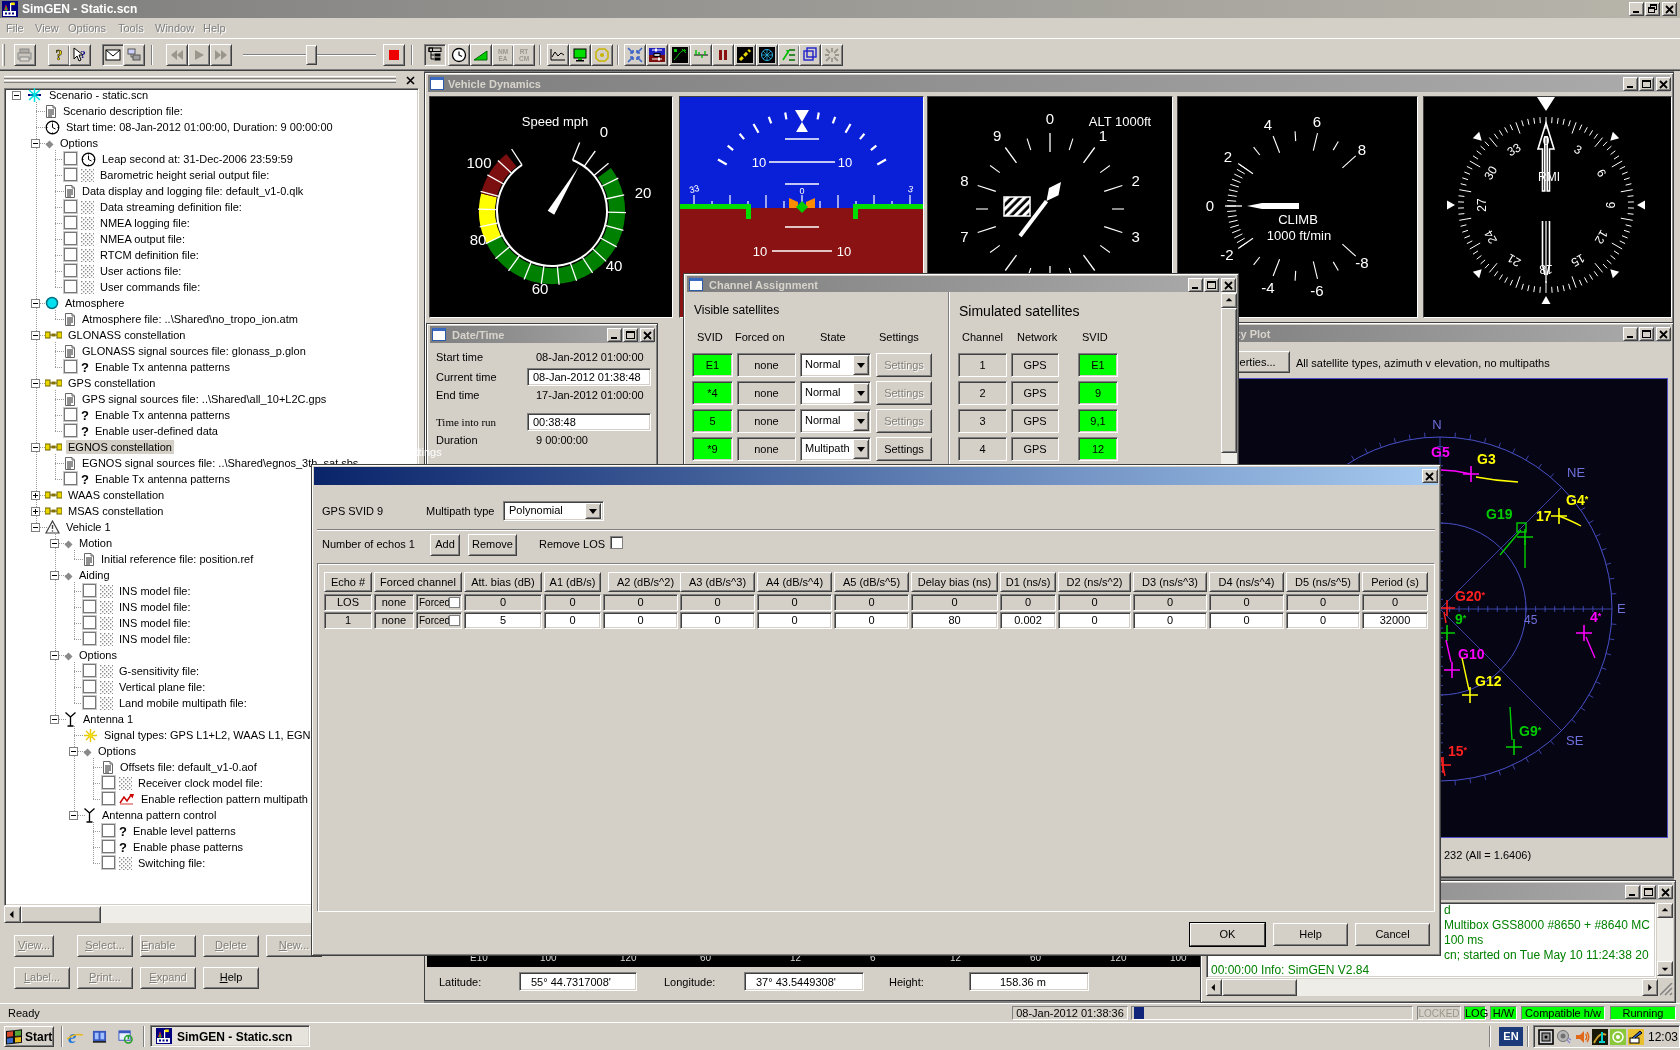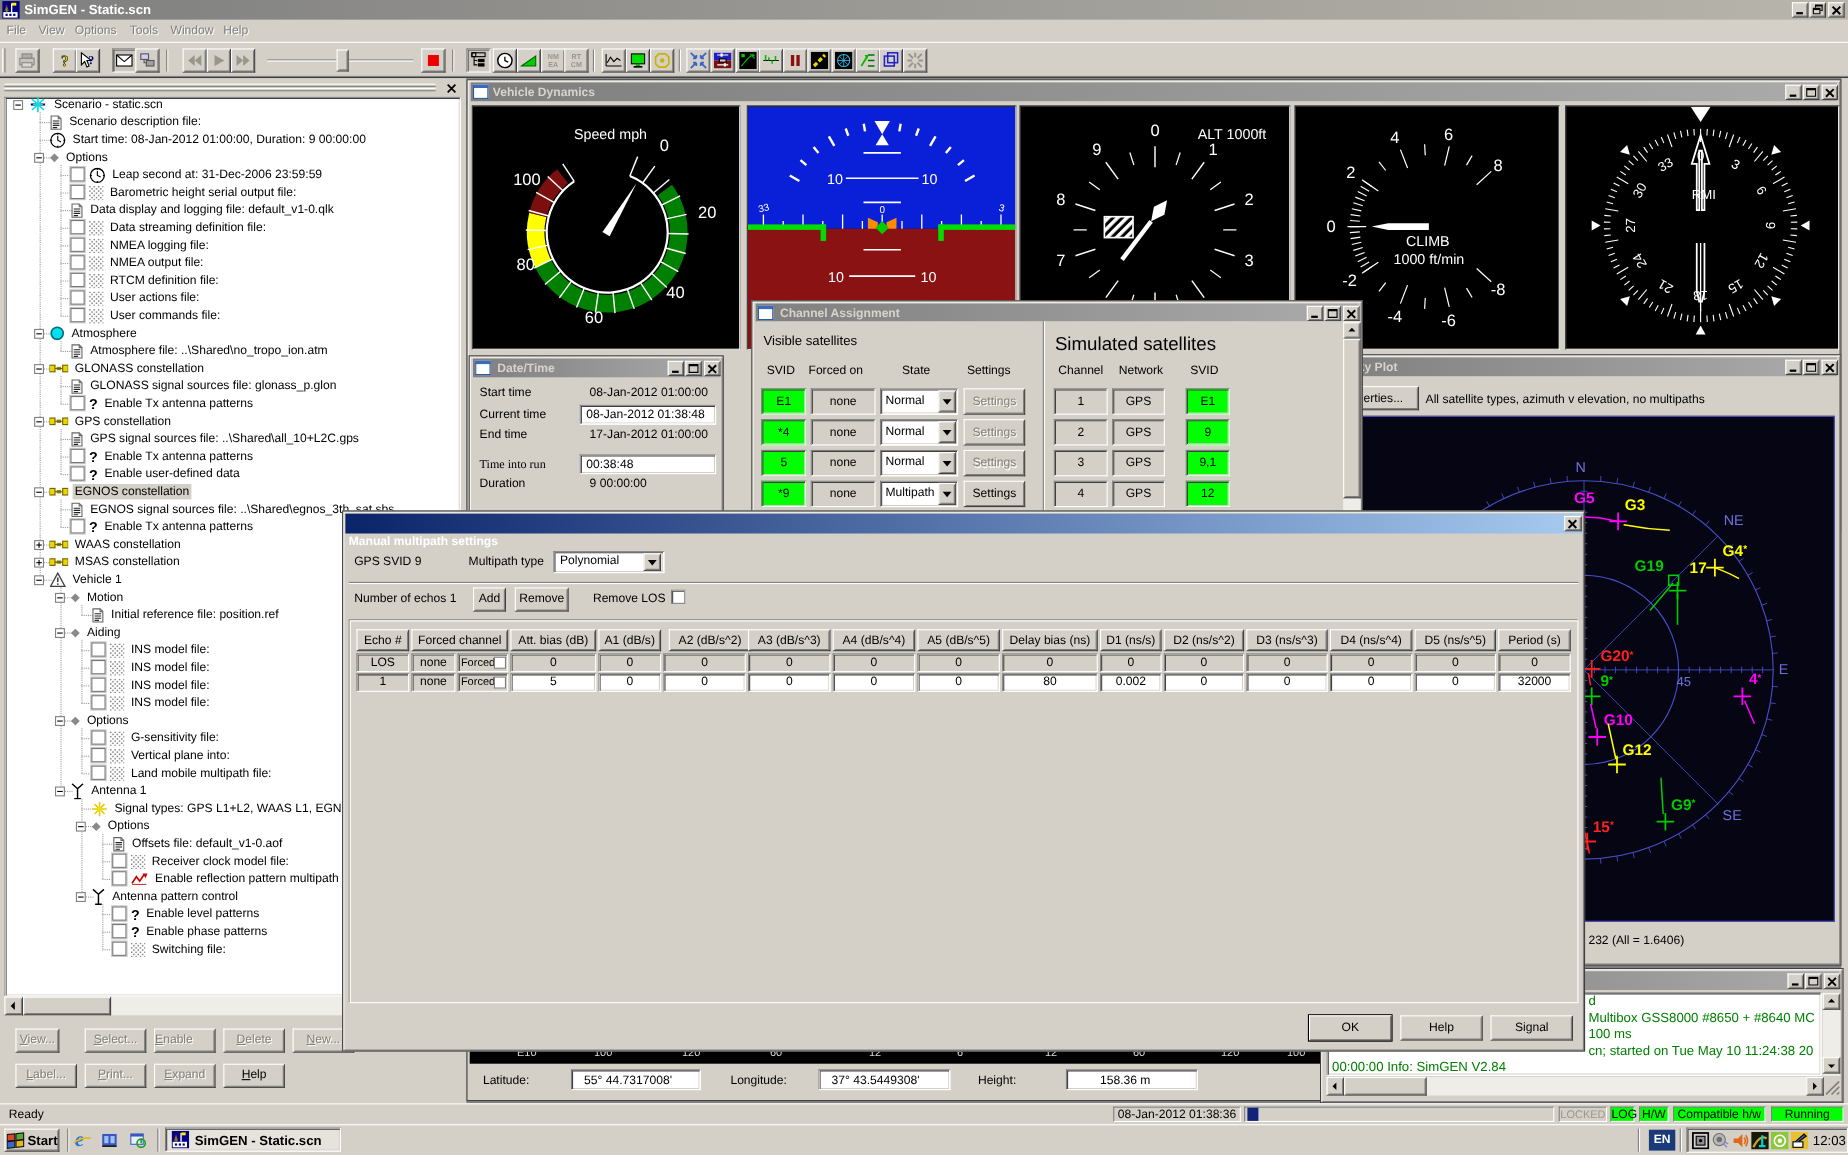--- a/index.html
+++ b/index.html
@@ -851,21 +851,21 @@
           <rect x="12" y="8" width="1.4" height="1.4"></rect>
           <rect x="2" y="10" width="1.4" height="1.4"></rect>
           <rect x="6" y="10" width="1.4" height="1.4"></rect>
           <rect x="10" y="10" width="1.4" height="1.4"></rect>
           <rect x="0" y="12" width="1.4" height="1.4"></rect>
           <rect x="4" y="12" width="1.4" height="1.4"></rect>
           <rect x="8" y="12" width="1.4" height="1.4"></rect>
           <rect x="12" y="12" width="1.4" height="1.4"></rect>
         </g>
       </svg></div>
-<div style="left:111px;top:592px;height:14px;padding:0 2px;line-height:14px">Vertical plane into:</div>
+<div style="left:111px;top:592px;height:14px;padding:0 2px;line-height:14px">Vertical plane file:</div>
 <div style="left:68px;top:615px;width:11px;height:1px;border-top:1px dotted #9a9a9a"></div>
 <div style="left:77px;top:608px;width:13px;height:13px;background:#fff;border:1px solid #777;box-shadow:0 0 0 1px #c8c8c8"></div>
 <div style="left:94px;top:609px;width:13px;height:13px"><svg width="13" height="13" viewBox="0 0 13 13">
         <g fill="#8a8a8a">
           <rect x="0" y="0" width="1.4" height="1.4"></rect>
           <rect x="4" y="0" width="1.4" height="1.4"></rect>
           <rect x="8" y="0" width="1.4" height="1.4"></rect>
           <rect x="12" y="0" width="1.4" height="1.4"></rect>
           <rect x="2" y="2" width="1.4" height="1.4"></rect>
           <rect x="6" y="2" width="1.4" height="1.4"></rect>
@@ -1632,21 +1632,21 @@
     <div style="position:absolute;left:2px;top:2px;right:2px;bottom:2px;border:1px solid #000;border-top:2px solid #000"></div>
   </div>
 <div style="position:absolute;left:1221px;top:278px;width:15px;height:14px;background:#d4d0c8;border-top:1px solid #fff;border-left:1px solid #fff;border-right:1px solid #404040;border-bottom:1px solid #404040;box-shadow:inset 1px 1px 0 #d4d0c8,inset -1px -1px 0 #808080;">
     <svg width="11" height="11" style="position:absolute;left:1px;top:1px" viewBox="0 0 11 11">
       <path d="M2 2 L9 9 M9 2 L2 9" stroke="#000" stroke-width="1.8"></path>
     </svg>
   </div>
 <div style="left:687px;top:292px;width:548px;height:177px;background:#d4d0c8"></div>
 <div style="left:948px;top:292px;width:2px;height:177px;border-left:1px solid #808080;border-right:1px solid #fff"></div>
 <div style="position:absolute;left:694px;top:303px;white-space:pre;font-size:12px">Visible satellites</div>
-<div style="position:absolute;left:959px;top:303px;white-space:pre;font-size:17px">Simulated satellites</div>
+<div style="position:absolute;left:959px;top:303px;white-space:pre;font-size:14px">Simulated satellites</div>
 <div style="position:absolute;left:697px;top:331px;white-space:pre;">SVID</div>
 <div style="position:absolute;left:735px;top:331px;white-space:pre;">Forced on</div>
 <div style="position:absolute;left:820px;top:331px;white-space:pre;">State</div>
 <div style="position:absolute;left:879px;top:331px;white-space:pre;">Settings</div>
 <div style="position:absolute;left:962px;top:331px;white-space:pre;">Channel</div>
 <div style="position:absolute;left:1017px;top:331px;white-space:pre;">Network</div>
 <div style="position:absolute;left:1082px;top:331px;white-space:pre;">SVID</div>
 <div style="left:692px;top:353px;width:41px;height:24px;background:#00ff00;border-top:1px solid #808080;border-left:1px solid #808080;border-right:1px solid #fff;border-bottom:1px solid #fff;box-shadow:inset 1px 1px 0 #404040,inset -1px -1px 0 #d4d0c8;;text-align:center;line-height:22px">E1</div>
 <div style="left:737px;top:353px;width:59px;height:24px;border-top:1px solid #808080;border-left:1px solid #808080;border-right:1px solid #fff;border-bottom:1px solid #fff;box-shadow:inset 1px 1px 0 #404040,inset -1px -1px 0 #d4d0c8;;text-align:center;line-height:22px">none</div>
 <div style="left:800px;top:353px;width:71px;height:24px;background:#fff;border-top:1px solid #808080;border-left:1px solid #808080;border-right:1px solid #fff;border-bottom:1px solid #fff;box-shadow:inset 1px 1px 0 #404040,inset -1px -1px 0 #d4d0c8;"></div>
@@ -1729,21 +1729,21 @@
 <div style="position:absolute;left:436px;top:371px;white-space:pre;">Current time</div>
 <div style="position:absolute;left:436px;top:389px;white-space:pre;">End time</div>
 <div style="position:absolute;left:536px;top:389px;white-space:pre;">17-Jan-2012 01:00:00</div>
 <div style="position:absolute;left:436px;top:416px;white-space:pre;font-family:Liberation Serif, serif;">Time into run</div>
 <div style="left:527px;top:413px;width:124px;height:18px;background:#fff;border-top:1px solid #808080;border-left:1px solid #808080;border-right:1px solid #fff;border-bottom:1px solid #fff;box-shadow:inset 1px 1px 0 #404040,inset -1px -1px 0 #d4d0c8;"></div>
 <div style="position:absolute;left:533px;top:416px;white-space:pre;">00:38:48</div>
 <div style="position:absolute;left:436px;top:434px;white-space:pre;">Duration</div>
 <div style="position:absolute;left:536px;top:434px;white-space:pre;">9 00:00:00</div>
 <div style="left:311px;top:464px;width:1130px;height:492px;background:#d4d0c8;border:1px solid #404040;box-shadow:inset 1px 1px 0 #fff,inset -1px -1px 0 #808080"></div>
 <div style="left:314px;top:467px;width:1124px;height:18px;background:linear-gradient(90deg,#0a246a,#a6caf0)"></div>
-<div style="position:absolute;left:317px;top:486px;white-space:pre;font-weight:bold;color:#fff">Manual multipath settings</div>
+<div style="position:absolute;left:317px;top:446px;white-space:pre;font-weight:normal;color:#fff">Manual multipath settings</div>
 <div style="position:absolute;left:1422px;top:469px;width:16px;height:14px;background:#d4d0c8;border-top:1px solid #fff;border-left:1px solid #fff;border-right:1px solid #404040;border-bottom:1px solid #404040;box-shadow:inset 1px 1px 0 #d4d0c8,inset -1px -1px 0 #808080;">
     <svg width="11" height="11" style="position:absolute;left:1px;top:1px" viewBox="0 0 11 11">
       <path d="M2 2 L9 9 M9 2 L2 9" stroke="#000" stroke-width="1.8"></path>
     </svg>
   </div>
 <div style="position:absolute;left:322px;top:505px;white-space:pre;">GPS SVID 9</div>
 <div style="position:absolute;left:426px;top:505px;white-space:pre;">Multipath type</div>
 <div style="left:503px;top:501px;width:101px;height:20px;background:#fff;border-top:1px solid #808080;border-left:1px solid #808080;border-right:1px solid #fff;border-bottom:1px solid #fff;box-shadow:inset 1px 1px 0 #404040,inset -1px -1px 0 #d4d0c8;"></div>
 <div style="position:absolute;left:509px;top:504px;white-space:pre;">Polynomial</div>
 <div style="left:585px;top:503px;width:16px;height:16px;background:#d4d0c8;border-top:1px solid #fff;border-left:1px solid #fff;border-right:1px solid #404040;border-bottom:1px solid #404040;box-shadow:inset 1px 1px 0 #d4d0c8,inset -1px -1px 0 #808080;">
@@ -1807,21 +1807,21 @@
 <div style="left:834px;top:612px;width:75px;height:17px;border-top:1px solid #808080;border-left:1px solid #808080;border-right:1px solid #fff;border-bottom:1px solid #fff;box-shadow:inset 1px 1px 0 #404040,inset -1px -1px 0 #d4d0c8;background:#fff;text-align:center;line-height:15px">0</div>
 <div style="left:911px;top:612px;width:87px;height:17px;border-top:1px solid #808080;border-left:1px solid #808080;border-right:1px solid #fff;border-bottom:1px solid #fff;box-shadow:inset 1px 1px 0 #404040,inset -1px -1px 0 #d4d0c8;background:#fff;text-align:center;line-height:15px">80</div>
 <div style="left:1000px;top:612px;width:56px;height:17px;border-top:1px solid #808080;border-left:1px solid #808080;border-right:1px solid #fff;border-bottom:1px solid #fff;box-shadow:inset 1px 1px 0 #404040,inset -1px -1px 0 #d4d0c8;background:#fff;text-align:center;line-height:15px">0.002</div>
 <div style="left:1058px;top:612px;width:73px;height:17px;border-top:1px solid #808080;border-left:1px solid #808080;border-right:1px solid #fff;border-bottom:1px solid #fff;box-shadow:inset 1px 1px 0 #404040,inset -1px -1px 0 #d4d0c8;background:#fff;text-align:center;line-height:15px">0</div>
 <div style="left:1133px;top:612px;width:74px;height:17px;border-top:1px solid #808080;border-left:1px solid #808080;border-right:1px solid #fff;border-bottom:1px solid #fff;box-shadow:inset 1px 1px 0 #404040,inset -1px -1px 0 #d4d0c8;background:#fff;text-align:center;line-height:15px">0</div>
 <div style="left:1209px;top:612px;width:75px;height:17px;border-top:1px solid #808080;border-left:1px solid #808080;border-right:1px solid #fff;border-bottom:1px solid #fff;box-shadow:inset 1px 1px 0 #404040,inset -1px -1px 0 #d4d0c8;background:#fff;text-align:center;line-height:15px">0</div>
 <div style="left:1286px;top:612px;width:74px;height:17px;border-top:1px solid #808080;border-left:1px solid #808080;border-right:1px solid #fff;border-bottom:1px solid #fff;box-shadow:inset 1px 1px 0 #404040,inset -1px -1px 0 #d4d0c8;background:#fff;text-align:center;line-height:15px">0</div>
 <div style="left:1362px;top:612px;width:66px;height:17px;border-top:1px solid #808080;border-left:1px solid #808080;border-right:1px solid #fff;border-bottom:1px solid #fff;box-shadow:inset 1px 1px 0 #404040,inset -1px -1px 0 #d4d0c8;background:#fff;text-align:center;line-height:15px">32000</div>
 <div style="left:1190px;top:923px;width:75px;height:23px;background:#d4d0c8;border-top:1px solid #fff;border-left:1px solid #fff;border-right:1px solid #404040;border-bottom:1px solid #404040;box-shadow:inset 1px 1px 0 #d4d0c8,inset -1px -1px 0 #808080;box-shadow:0 0 0 1px #000;text-align:center;line-height:21px">OK</div>
 <div style="left:1273px;top:923px;width:75px;height:23px;background:#d4d0c8;border-top:1px solid #fff;border-left:1px solid #fff;border-right:1px solid #404040;border-bottom:1px solid #404040;box-shadow:inset 1px 1px 0 #d4d0c8,inset -1px -1px 0 #808080;text-align:center;line-height:21px">Help</div>
-<div style="left:1355px;top:923px;width:75px;height:23px;background:#d4d0c8;border-top:1px solid #fff;border-left:1px solid #fff;border-right:1px solid #404040;border-bottom:1px solid #404040;box-shadow:inset 1px 1px 0 #d4d0c8,inset -1px -1px 0 #808080;text-align:center;line-height:21px">Signal</div>
+<div style="left:1355px;top:923px;width:75px;height:23px;background:#d4d0c8;border-top:1px solid #fff;border-left:1px solid #fff;border-right:1px solid #404040;border-bottom:1px solid #404040;box-shadow:inset 1px 1px 0 #d4d0c8,inset -1px -1px 0 #808080;text-align:center;line-height:21px">Cancel</div>
 <div style="left:0;top:1003px;width:1680px;height:19px;background:#d4d0c8;border-top:1px solid #fff"></div>
 <div style="position:absolute;left:8px;top:1007px;white-space:pre;">Ready</div>
 <div style="left:1012px;top:1006px;width:116px;height:14px;border:1px solid;border-color:#808080 #fff #fff #808080;;text-align:center;line-height:13px">08-Jan-2012 01:38:36</div>
 <div style="left:1131px;top:1006px;width:282px;height:14px;border:1px solid;border-color:#808080 #fff #fff #808080;;text-align:center;line-height:13px"></div>
 <div style="left:1134px;top:1007px;width:10px;height:12px;background:#10247a"></div>
 <div style="left:1417px;top:1006px;width:44px;height:14px;border:1px solid;border-color:#808080 #fff #fff #808080;color:#9a968c;font-size:10px;text-align:center;line-height:13px">LOCKED</div>
 <div style="left:1464px;top:1006px;width:22px;height:14px;border:1px solid;border-color:#808080 #fff #fff #808080;background:#00ff00;text-align:center;line-height:13px">LOG</div>
 <div style="left:1490px;top:1006px;width:27px;height:14px;border:1px solid;border-color:#808080 #fff #fff #808080;background:#00ff00;text-align:center;line-height:13px">H/W</div>
 <div style="left:1521px;top:1006px;width:84px;height:14px;border:1px solid;border-color:#808080 #fff #fff #808080;background:#00ff00;text-align:center;line-height:13px">Compatible h/w</div>
 <div style="left:1610px;top:1006px;width:66px;height:14px;border:1px solid;border-color:#808080 #fff #fff #808080;background:#00ff00;text-align:center;line-height:13px">Running</div>

